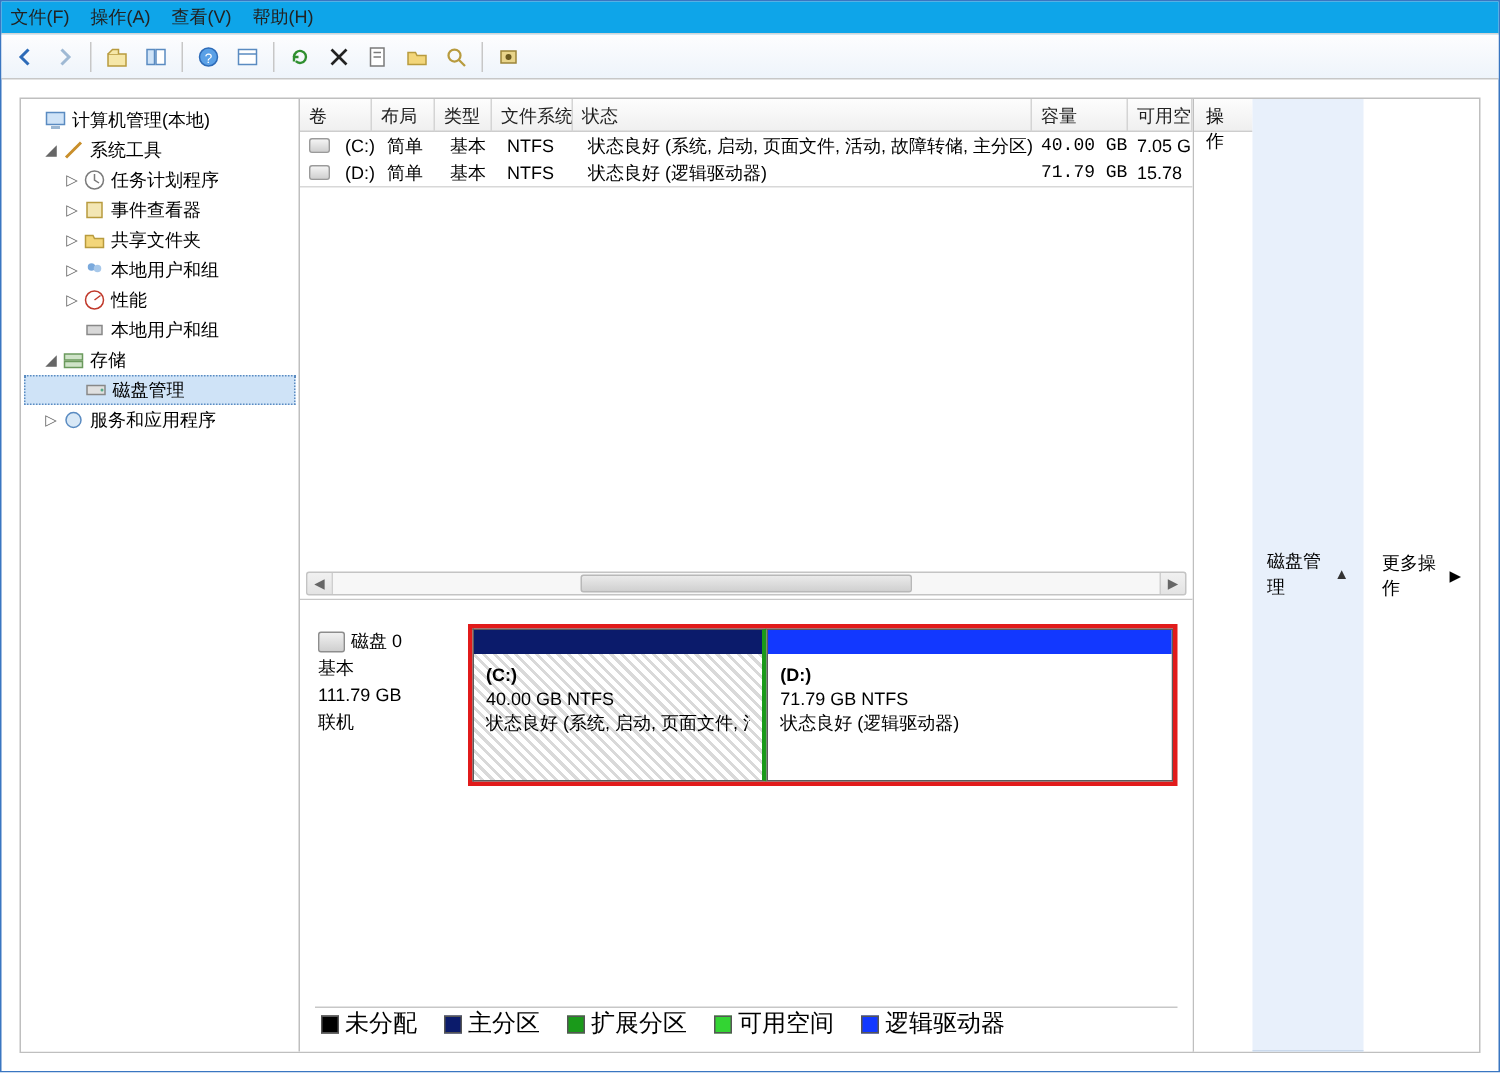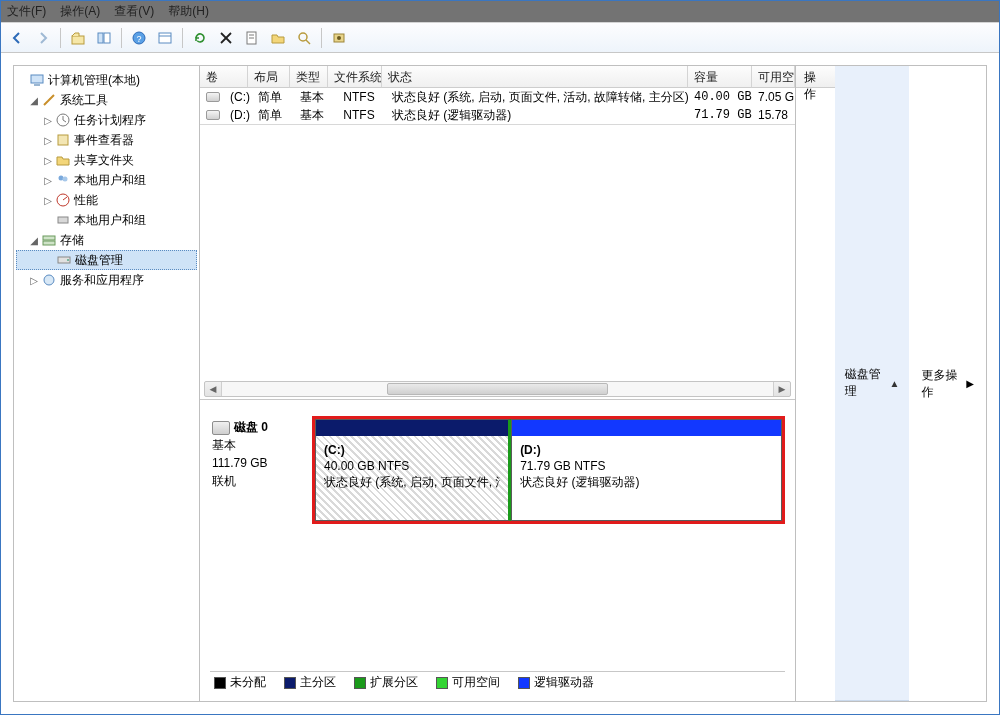--- a/index.html
+++ b/index.html
@@ -35,21 +35,21 @@
   font-size: 10px; color: #2a4d78;
 }
 .winbtn.close { background: linear-gradient(#f08a7d,#d64b38); border-color: #a8392b; color: #fff; width: 44px; }
 .winbtn svg { width: 10px; height: 10px; }
 
 
 .menubar {
   height: 22px; border-bottom: 1px solid #d4d4d4;
   display: flex; align-items: center; padding: 0 6px; gap: 14px;
   font-size: 12px; color: #222;
-  background: #737373;
+  background: #0ea5e9;
 }
 .menubar .item { cursor: default; }
 
 
 .toolbar {
   height: 30px; border-bottom: 1px solid #c7c7c7;
   background: linear-gradient(#fdfdfe,#eef4fb);
   display: flex; align-items: center; padding: 0 4px; gap: 2px;
 }
 .tbtn {
@@ -97,21 +97,21 @@
 .vol-rows { background: #fff; }
 .vrow { height: 18px; display: flex; font-size: 12px; align-items: center; }
 .vrow .vicon { width: 14px; height: 10px; margin: 0 4px 0 6px;
   background: linear-gradient(#f4f4f4,#d0d0d0); border: 1px solid #9a9a9a; border-radius: 2px; }
 .vcell { padding: 0 6px; white-space: nowrap; overflow: hidden; }
 
 
 .w-vol { width: 48px; }
 .w-layout { width: 42px; }
 .w-type { width: 38px; }
-.w-fs { width: 54px; text-align: center; }
+.w-fs { width: 54px; }
 .w-status { flex: 1; }
 .w-cap { width: 64px; font-family: Liberation Mono, monospace; }
 .w-free { width: 43px; }
 
 
 .graph-wrap { flex: 1; display: flex; flex-direction: column; min-height: 0; }
 .spacer { flex: 1; border-top: 1px solid #d8d8d8; background: #fff; position: relative; }
 .hscroll {
   position: absolute; left: 4px; right: 4px; bottom: 2px; height: 16px;
   background: linear-gradient(#f1f1f1,#e3e3e3); border: 1px solid #c4c4c4; border-radius: 2px;
@@ -130,41 +130,41 @@
 }
 
 .disk-outer { display:flex; }
 .disk-left {
   width: 102px; font-size:12px; padding: 2px 6px 0 2px;
 }
 .disk-left .dicon {
   width:18px;height:14px;display:inline-block;vertical-align:middle;margin-right:4px;
   background:linear-gradient(#f0f0f0,#cfcfcf);border:1px solid #8d8d8d;border-radius:2px;
 }
-.disk-left b { font-weight:bold; }
+.disk-left b { font-weight:normal; }
 .disk-left div { line-height: 18px; }
 
 .disk-box {
   flex:1; border:3px solid #e11b1b; display:flex; height:108px;
 }
 .part {
   border:1px solid #5b5b5b; display:flex; flex-direction:column; font-size:12px;
 }
 .part .phead { height:16px; }
 .part .pbody { flex:1; padding:6px 8px; background:#fff; }
 .part .pbody .pl { line-height:16px; white-space:nowrap; overflow:hidden; }
 .part.c { width:42%; border-right:3px solid #1a9a1a; }
 .part.c .phead { background:#0b1b6b; }
 .part.c .pbody { background: repeating-linear-gradient(45deg,#fff,#fff 3px,#d9d9d9 3px,#d9d9d9 5px); }
 .part.d { flex:1; }
 .part.d .phead { background:#1238ff; }
 
 .legend {
   margin-top:auto; height:22px; border-top:1px solid #c7c7c7;
-  display:flex; align-items:center; gap:8px; font-size:12px; padding:0 4px;
+  display:flex; align-items:center; gap:8px; font-size:16px; padding:0 4px;
 }
 .legend .sw { width:12px; height:12px; border:1px solid #555; display:inline-block; margin-right:4px; vertical-align:middle;}
 .legend .li { display:flex; align-items:center; margin-right:10px; }
 
 
 .actions {
   width: 190px; background:#fff; font-size:12px;
   display:flex; flex-direction:row;
 }
 .actions .ahead {

